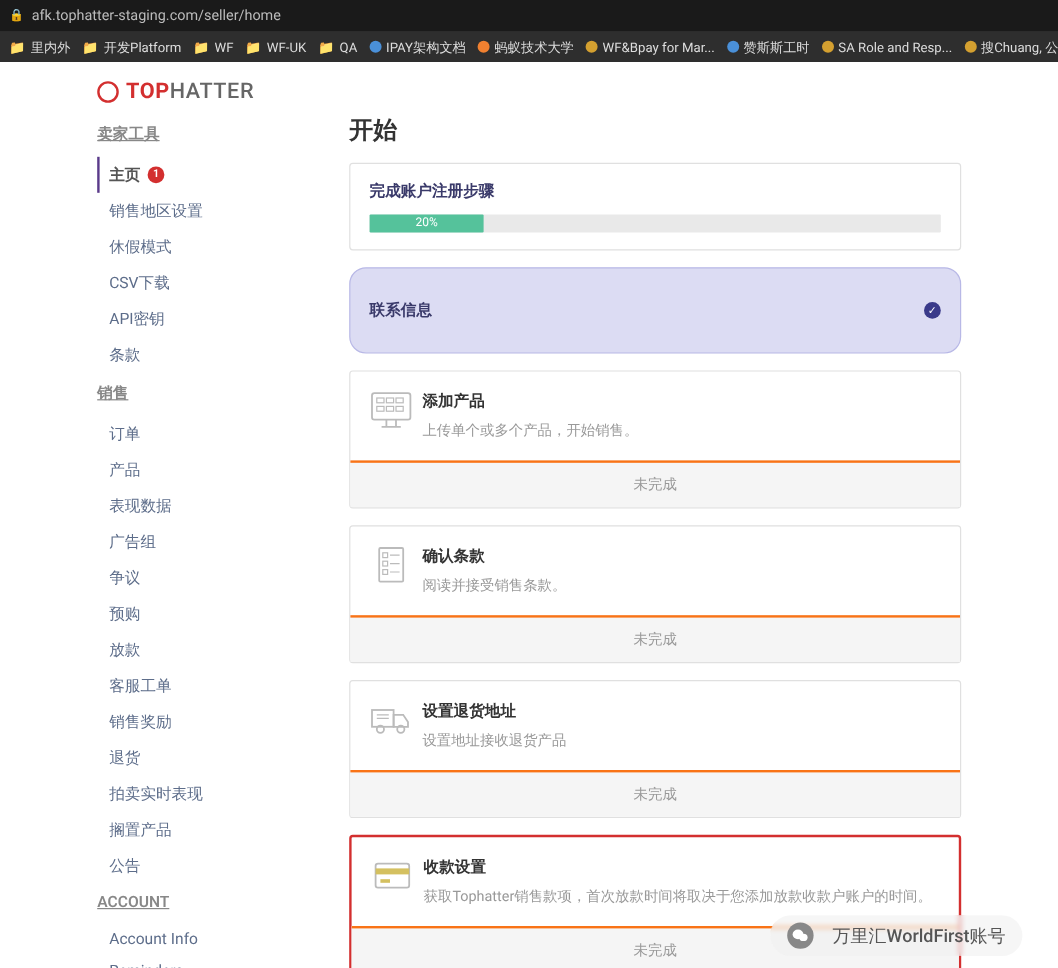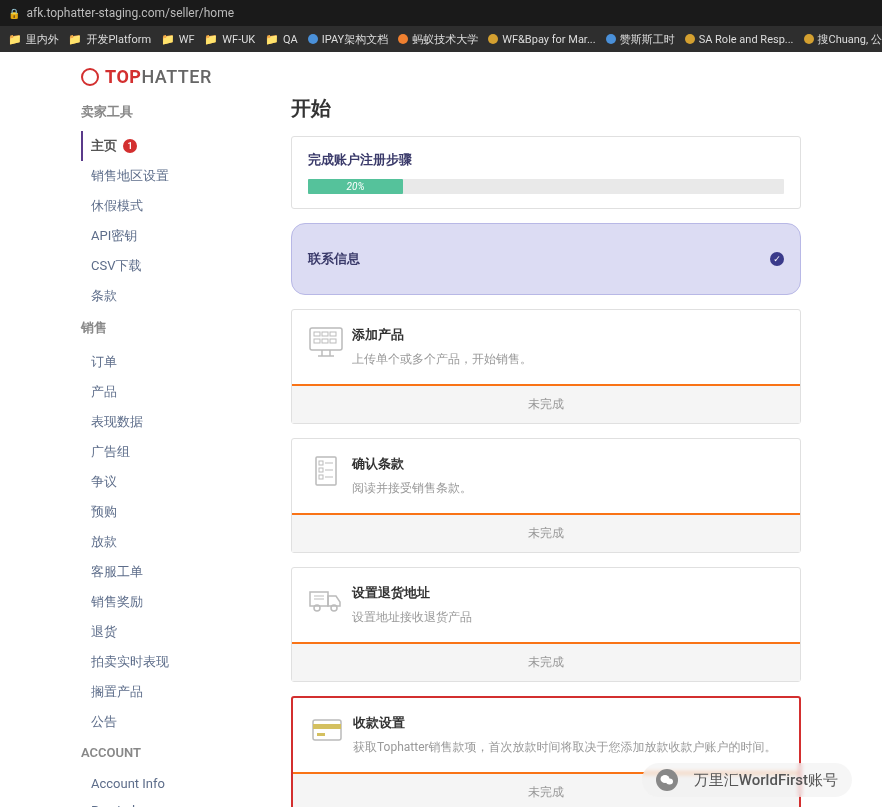--- a/index.html
+++ b/index.html
@@ -13,30 +13,30 @@
     .bm-icon { width: 10px; height: 10px; border-radius: 50%; flex-shrink: 0; }
     .page-wrapper { background: #fff; height: calc(100% - 52px); overflow-y: auto; position: relative; }
     .content-container { max-width: 760px; margin: 0 auto; padding: 10px 20px 20px 20px; }
     .logo-row { display: flex; align-items: center; gap: 6px; padding: 4px 0 8px 0; }
     .logo-circle { width: 18px; height: 18px; border: 2.5px solid #d32f2f; border-radius: 50%; }
     .logo-text { font-size: 18px; font-weight: 700; letter-spacing: 0.5px; }
     .logo-top { color: #d32f2f; }
     .logo-hatter { color: #666; font-weight: 500; }
     .layout { display: flex; gap: 40px; }
     .sidebar { width: 170px; flex-shrink: 0; }
-    .sidebar-section { font-size: 13px; color: #888; font-weight: 600; margin: 8px 0 10px 0; }
+    .sidebar-section { font-size: 13px; color: #888; font-weight: 600; margin: 8px 0 10px 0; text-decoration: underline; }
     .sidebar-item { font-size: 13px; color: #5d6d8a; padding: 6px 0 6px 10px; cursor: pointer; display: flex; align-items: center; gap: 6px; }
     .sidebar-item.active { border-left: 2.5px solid #5a3a8a; color: #555; padding-left: 8px; font-weight: 600; }
     .badge { width: 14px; height: 14px; background: #d32f2f; border-radius: 50%; color: #fff; font-size: 9px; display: flex; align-items: center; justify-content: center; }
     .main { flex: 1; }
     .page-title { font-size: 20px; font-weight: 700; color: #333; margin-bottom: 14px; }
     .card { border: 1px solid #e0e0e0; border-radius: 3px; margin-bottom: 14px; background: #fff; }
     .card-body { padding: 14px 16px; }
     .card-title-row { font-size: 13px; font-weight: 700; color: #3a3a6a; margin-bottom: 10px; }
-    .progress-track { height: 15px; background: #e9e9e9; border-radius: 1px; position: relative; margin-top: 6px; font-style: italic; }
+    .progress-track { height: 15px; background: #e9e9e9; border-radius: 1px; position: relative; margin-top: 6px; }
     .progress-fill { height: 100%; background: #55c29b; width: 20%; border-radius: 1px; display: flex; align-items: center; justify-content: center; color: #fff; font-size: 10px; }
     .contact-card { background: #dcdcf3; border: 1px solid #b8b8e6; border-radius: 14px; padding: 26px 16px; display: flex; align-items: center; justify-content: space-between; margin-bottom: 14px; }
     .contact-title { font-size: 13px; font-weight: 700; color: #3a3a6a; }
     .check-circle { width: 14px; height: 14px; background: #3a3a8a; border-radius: 50%; display: flex; align-items: center; justify-content: center; color: #fff; font-size: 9px; }
     .step-card { border: 1px solid #e0e0e0; border-radius: 3px; margin-bottom: 14px; }
     .step-card.highlighted { border: 2px solid #d32f2f; }
     .step-body { padding: 16px; display: flex; gap: 8px; }
     .step-icon { width: 36px; height: 32px; flex-shrink: 0; }
     .step-content { flex: 1; }
     .step-title { font-size: 13px; font-weight: 700; color: #333; margin-bottom: 6px; }
@@ -119,24 +119,24 @@
               <span>主页</span>
               <span class="badge">1</span>
             </div>
             <div class="sidebar-item">
               <span>销售地区设置</span>
             </div>
             <div class="sidebar-item">
               <span>休假模式</span>
             </div>
             <div class="sidebar-item">
+              <span>CSV下载</span>
+            </div>
+            <div class="sidebar-item">
               <span>API密钥</span>
-            </div>
-            <div class="sidebar-item">
-              <span>CSV下载</span>
             </div>
             <div class="sidebar-item">
               <span>条款</span>
             </div>
           </div>
         <div class="sidebar-section">销售</div>
         <div id="sidebar-items2">
             <div class="sidebar-item">
               <span>订单</span>
             </div>

